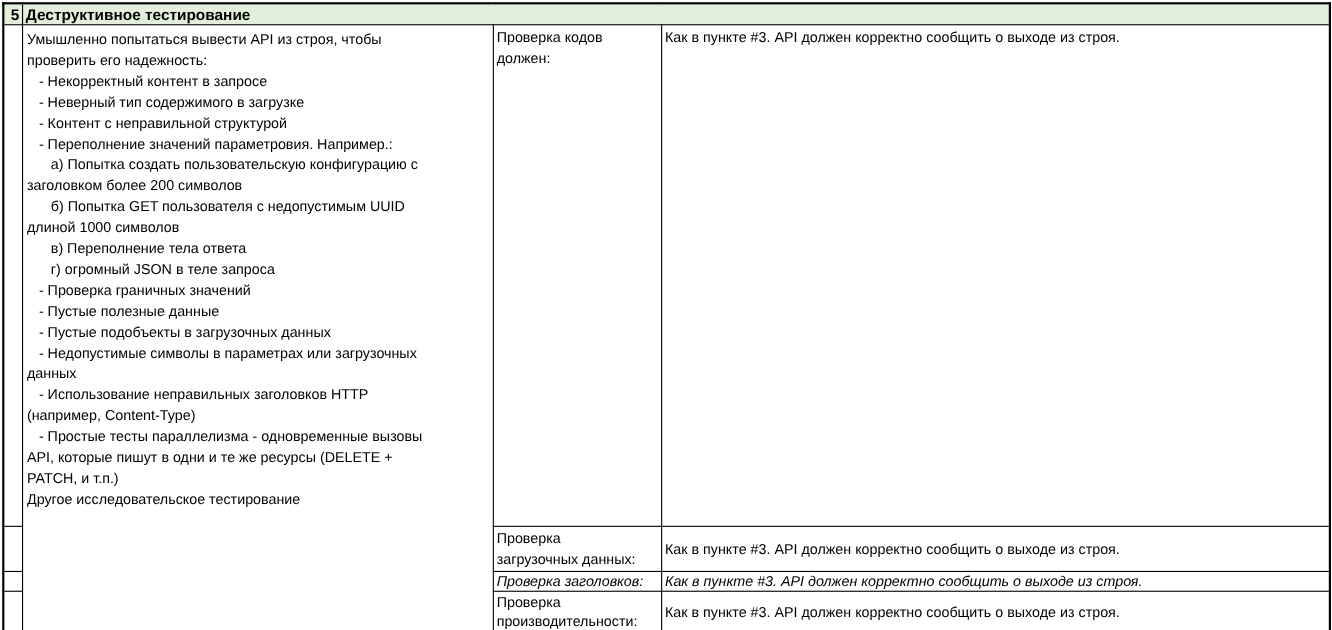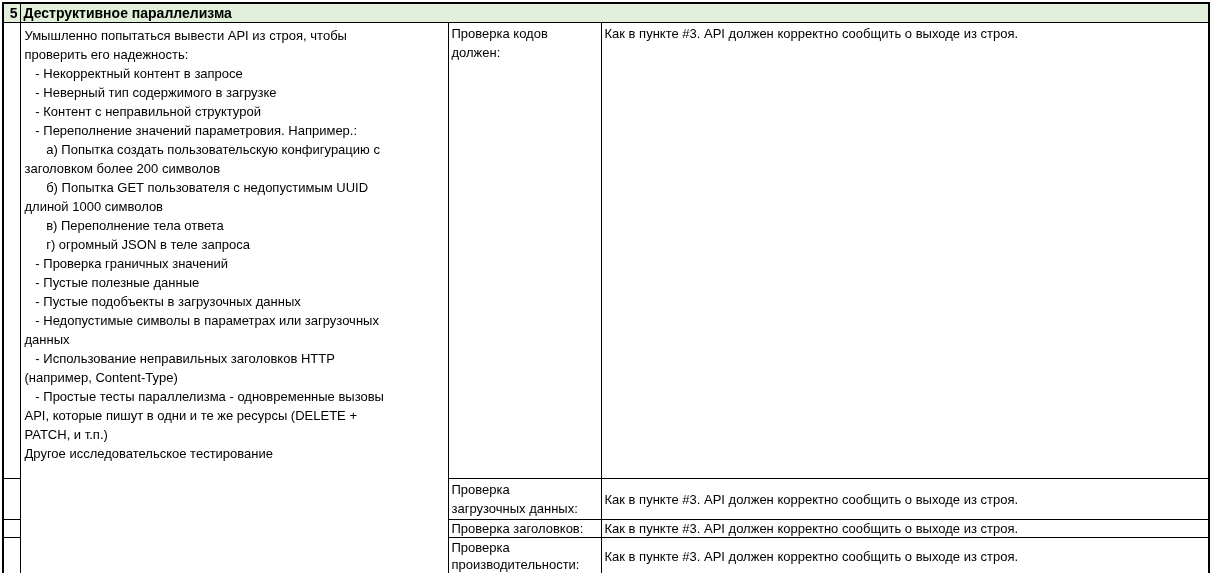--- a/index.html
+++ b/index.html
@@ -34,39 +34,39 @@
     padding-top: 2px;
   }
   td.num { text-align: right; padding-right: 2px; padding-left: 1px; }
   td.bigcell {
     white-space: pre-wrap;
     padding-top: 3px;
     padding-left: 4px;
   }
   td.label { white-space: pre-wrap; }
   td.mid { vertical-align: middle; }
-  td.compact { line-height: 15px; }
+  td.compact { line-height: 15px; font-style: italic; }
   td.semi { line-height: 17px; }
 </style>
 </head>
 <body>
 
 <div class="sheet">
   <table class="test-table">
     <colgroup>
       <col style="width:17px">
       <col style="width:428px">
       <col style="width:153px">
       <col style="width:608px">
     </colgroup>
 
     <tbody>
         <tr class="header-row" style="height:18px">
       <td class="num">5</td>
-      <td colspan="3">Деструктивное параллелизма</td>
+      <td colspan="3">Деструктивное тестирование</td>
     </tr>
 
     <tr style="height:456px">
       <td class="num"></td>
       <td class="bigcell" rowspan="4">Умышленно попытаться вывести API из строя, чтобы
 проверить его надежность:
    - Некорректный контент в запросе
    - Неверный тип содержимого в загрузке
    - Контент с неправильной структурой
    - Переполнение значений параметровия. Например.:

